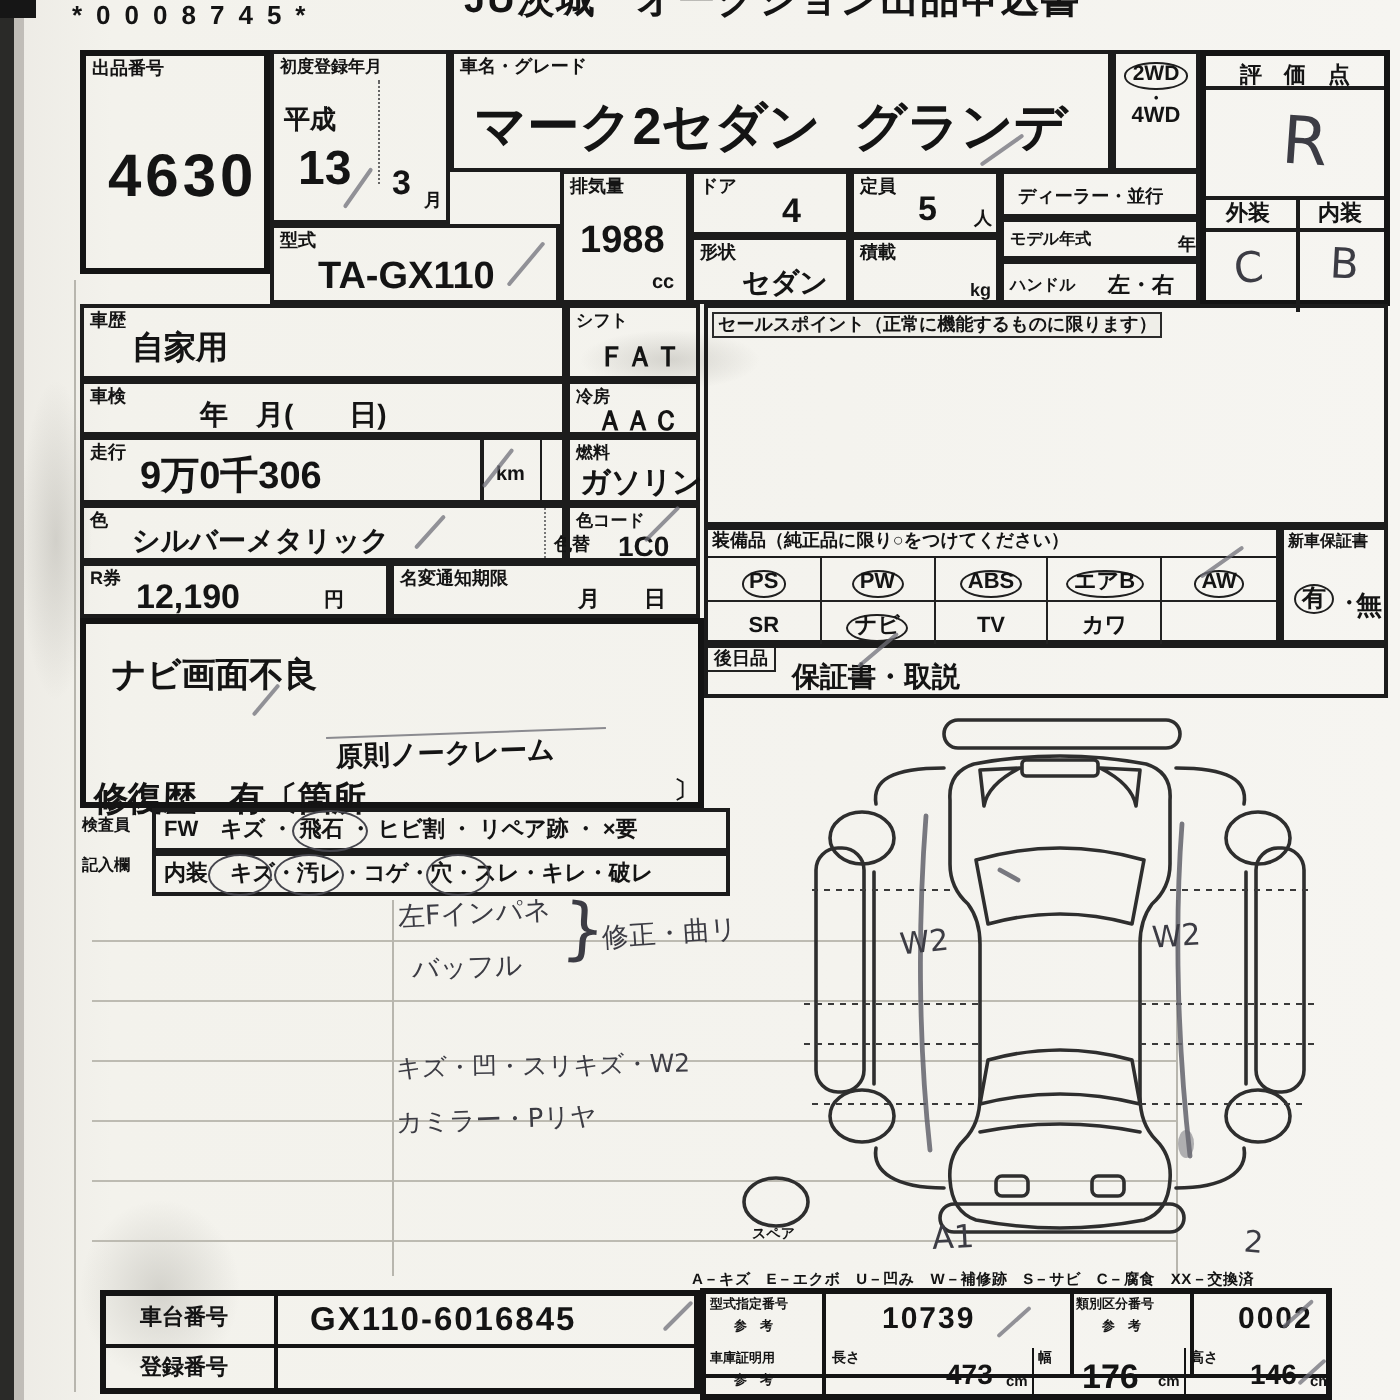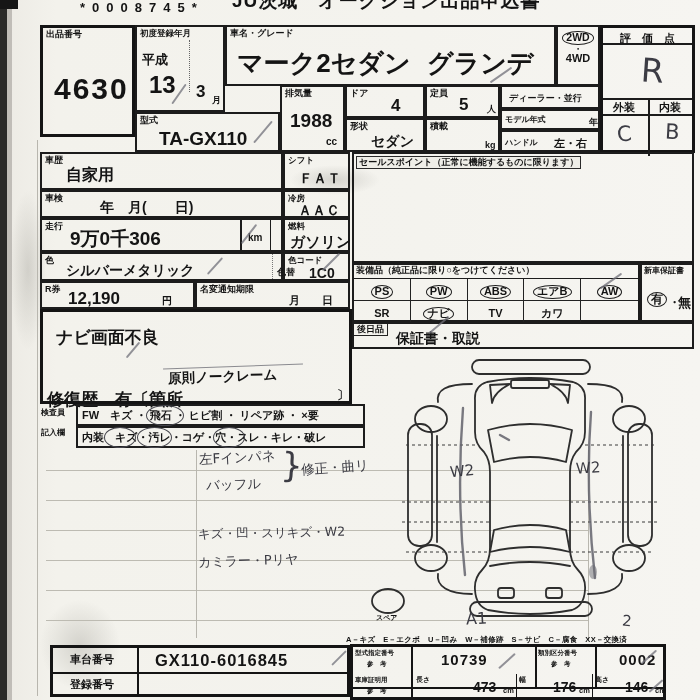--- a/index.html
+++ b/index.html
@@ -26,21 +26,21 @@
 <div id="page">
 
   <div class="abs" style="left:0;top:0;width:7px;height:700px;background:#2a2a28;"></div>
   <div class="abs" style="left:7px;top:0;width:5px;height:700px;background:#9a9892;opacity:.55;"></div>
   <div class="abs" style="left:0;top:0;width:18px;height:9px;background:#161616;"></div>
   <div class="smudge" style="left:10px;top:190px;width:36px;height:160px;"></div>
   <div class="smudge" style="left:40px;top:600px;width:80px;height:90px;"></div>
   <div class="smudge" style="left:290px;top:165px;width:90px;height:30px;"></div>
   <div class="vrule" style="left:37px;top:140px;height:556px;"></div>
 
-  <div class="val" style="left:36px;top:1px;font-size:13px;letter-spacing:7px;margin-left:44px;">*0008745*</div>
+  <div class="val" style="left:36px;top:1px;font-size:13px;letter-spacing:7px;">*0008745*</div>
   <div class="val" style="left:232px;top:-9px;font-size:19px;font-weight:800;letter-spacing:1px;">JU茨城　オークション出品申込書</div>
 
   <div class="box3" style="left:40px;top:25px;width:95px;height:112px;">
     <span class="lbl" style="left:3px;top:2px;">出品番号</span>
     <span class="val" style="left:11px;top:46px;font-size:30px;letter-spacing:2px;">4630</span>
   </div>
 
   <div class="box" style="left:135px;top:25px;width:90px;height:87px;">
     <span class="lbl" style="left:3px;top:2px;font-size:8.5px;">初度登録年月</span>
     <span class="val" style="left:5px;top:26px;font-size:13px;">平成</span>
@@ -317,21 +317,21 @@
     </div>
     <div class="abs" style="left:0;top:27px;width:100%;height:26px;">
       <span class="abs" style="left:0;top:0;width:60px;height:100%;border-right:2px solid #141414;"></span>
       <span class="lbl" style="left:2px;top:3px;font-size:6.5px;">車庫証明用</span>
       <span class="lbl" style="left:14px;top:14px;font-size:6.5px;">参　考</span>
       <span class="lbl" style="left:63px;top:2px;font-size:7px;">長さ</span>
       <span class="val" style="left:120px;top:6px;font-size:14px;">473</span>
       <span class="lbl" style="left:150px;top:13px;font-size:7.5px;">cm</span>
       <span class="abs" style="left:163px;top:0;height:100%;border-left:1.5px solid #141414;"></span>
       <span class="lbl" style="left:166px;top:2px;font-size:7px;">幅</span>
-      <span class="val" style="left:200px;top:6px;font-size:14px;text-align:right;">176</span>
+      <span class="val" style="left:188px;top:6px;font-size:17px;text-align:right;">176</span>
       <span class="lbl" style="left:226px;top:13px;font-size:7.5px;">cm</span>
       <span class="abs" style="left:239px;top:0;height:100%;border-left:1.5px solid #141414;"></span>
       <span class="lbl" style="left:242px;top:2px;font-size:7px;">高さ</span>
       <span class="val" style="left:272px;top:6px;font-size:14px;">146</span>
       <span class="lbl" style="left:302px;top:13px;font-size:7.5px;">cm</span>
     </div>
   </div>
 
   <div class="pen" style="left:178px;top:82px;height:24px;transform:rotate(35deg);"></div>
   <div class="pen" style="left:500px;top:62px;height:26px;transform:rotate(55deg);"></div>

